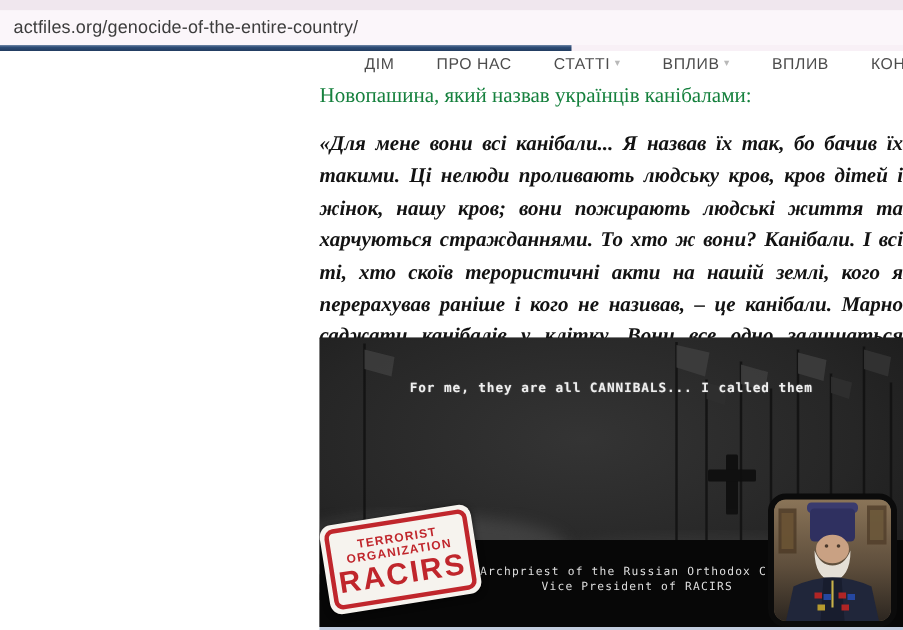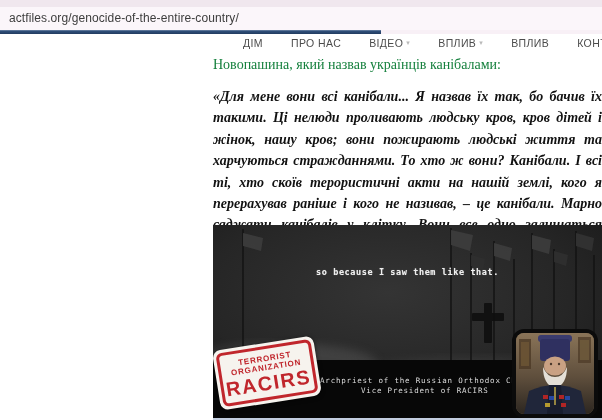--- a/index.html
+++ b/index.html
@@ -71,21 +71,21 @@
   <span class="url-text">actfiles.org/genocide-of-the-entire-country/</span>
 </div>
 
 <div class="underline-row">
   <div class="navy-line"></div>
 </div>
 
 <nav class="menu">
   <span class="menu-item">ДІМ</span>
   <span class="menu-item">ПРО НАС</span>
-  <span class="menu-item"><span>ВІДЕО</span><span class="caret">▾</span></span>
+  <span class="menu-item"><span>СТАТТІ</span><span class="caret">▾</span></span>
   <span class="menu-item"><span>ВПЛИВ</span><span class="caret">▾</span></span>
   <span class="menu-item">ВПЛИВ</span>
   <span class="menu-item">КОНТАКТИ</span>
 </nav>
 
 <div class="content">
   <p class="intro">Новопашина, який назвав українців канібалами:</p>
   <p class="quote">«Для мене вони всі канібали... Я назвав їх так, бо бачив їх такими. Ці нелюди проливають людську кров, кров дітей і жінок, нашу кров; вони пожирають людські життя та харчуються стражданнями. То хто ж вони? Канібали. І всі ті, хто скоїв терористичні акти на нашій землі, кого я перерахував раніше і кого не називав, – це канібали. Марно саджати канібалів у клітку. Вони все одно залишаться канібалами, навіть якщо тримати їх там все життя. Тому канібалів потрібно знищувати».</p>
 </div>
 
@@ -132,22 +132,21 @@
     <g fill="#0f0f0f" opacity="0.92">
       <rect x="271" y="78" width="8" height="40" rx="1"></rect>
       <rect x="259" y="88" width="32" height="8" rx="1"></rect>
     </g>
 
     <path d="M0,158 Q18,150 34,156 L44,148 52,156 Q80,162 108,155 L118,146 128,156 Q160,162 190,156 L200,148 210,157 Q245,163 275,156 L285,149 295,157 Q330,162 360,156 L370,150 389,156 L389,193 L0,193 Z" fill="#0a0a0a"></path>
     <path d="M0,170 Q60,162 130,168 T280,168 T389,166 L389,193 L0,193 Z" fill="#060606" opacity="0.8"></path>
   </svg>
 
   <div class="meme-quote">
-    <br>
-    <span>so because I saw them like that.</span>
+    <span>For me, they are all CANNIBALS... I called them</span><br>
   </div>
 
   <div class="caption-bar">
     <div class="cap-role1">Archpriest of the Russian Orthodox Church</div>
     <div class="cap-role2">Vice President of RACIRS</div>
   </div>
 
   <div class="stamp">
     <div class="stamp-inner">
       <div class="stamp-top">

